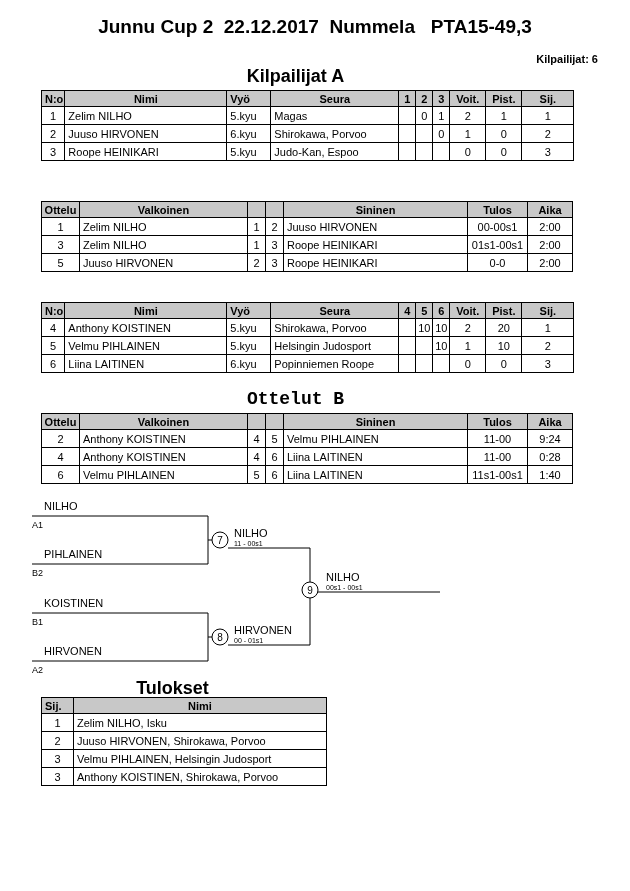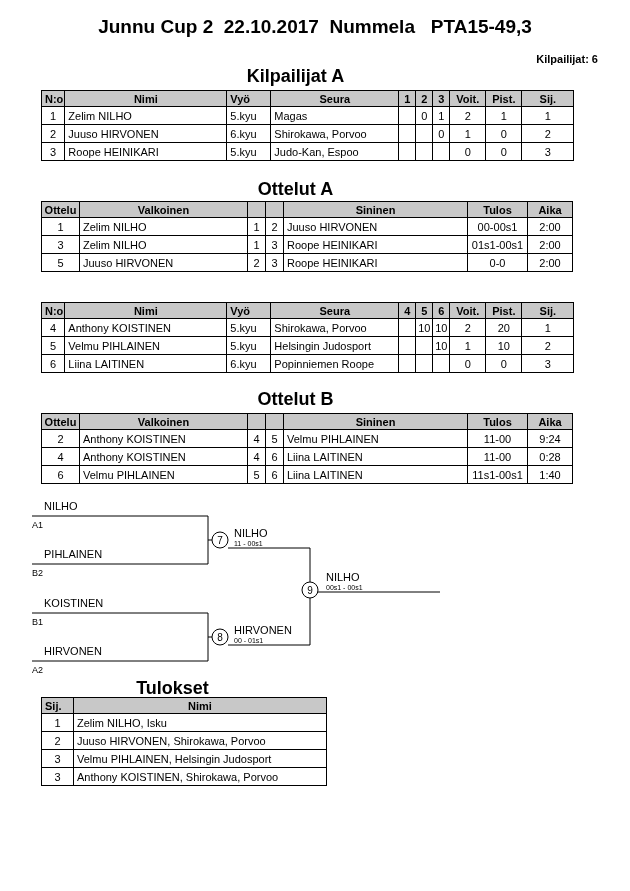--- a/index.html
+++ b/index.html
@@ -9,21 +9,21 @@
 
   .title { position:absolute; top:16px; left:0; width:100%; text-align:center;
            font-size:19px; font-weight:bold; white-space:pre; }
   .meta  { position:absolute; top:53px; right:32px; font-size:11px; font-weight:bold; }
 
   .heading { position:absolute; left:30px; width:531px; text-align:center;
              font-size:18px; font-weight:bold; }
   .h-ka { top:66px; }
   .h-oa { top:179px; }
   .h-kb { top:283px; }
-  .h-ob { top:389px; }
+  .h-ob { top:389px;font-family:Liberation Mono, monospace; }
   .h-tu { top:678px; width:285px; }
 
   table { position:absolute; left:30px; border-collapse:collapse; table-layout:fixed;
           background:#fff;margin-left:11px; }
   .t-ka { top:90px; }
   .t-oa { top:201px; }
   .t-kb { top:302px; }
   .t-ob { top:413px; }
   .t-tu { top:697px; }
 
@@ -42,21 +42,21 @@
   .bk-name  { font-size:11px; }
   .bk-code  { font-size:9px; }
   .bk-score { font-size:7px; }
   .bk-num   { font-size:10px; }
 </style>
 </head>
 <body>
 
 <div class="page">
 
-  <div class="title">Junnu Cup 2  22.10.2017  Nummela   PTA15-49,3</div>
+  <div class="title">Junnu Cup 2  22.12.2017  Nummela   PTA15-49,3</div>
   <div class="meta">Kilpailijat: 6</div>
 
   <div class="heading h-ka">Kilpailijat A</div>
   <table class="t-ka">
     <colgroup>
       <col style="width:22px">
         <col style="width:162px">
         <col style="width:44px">
         <col style="width:128px">
       <col style="width:17px">
@@ -114,21 +114,20 @@
         <td class="c"></td>
         <td class="c"></td>
         <td class="c"></td>
         <td class="c">0</td>
         <td class="c">0</td>
         <td class="c">3</td>
       </tr>
       </tbody>
   </table>
 
-  <div class="heading h-oa">Ottelut A</div>
   <table class="t-oa">
     <colgroup>
       <col style="width:38px">
         <col style="width:168px">
         <col style="width:18px">
         <col style="width:18px">
       <col style="width:184px">
         <col style="width:60px">
         <col style="width:45px">
     </colgroup>

